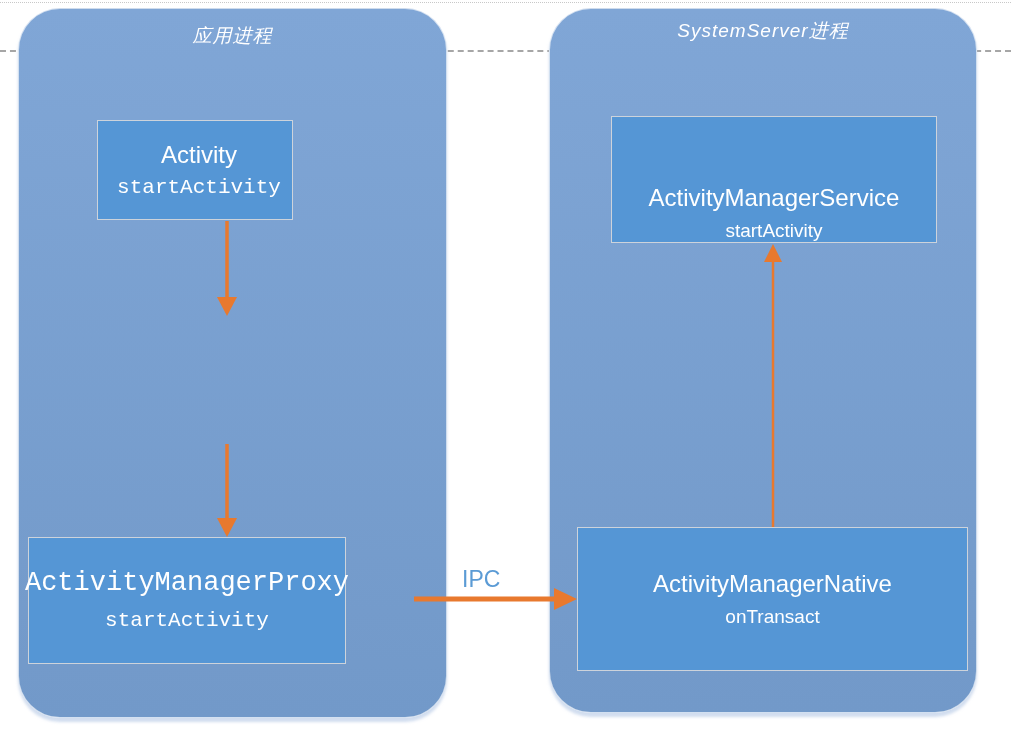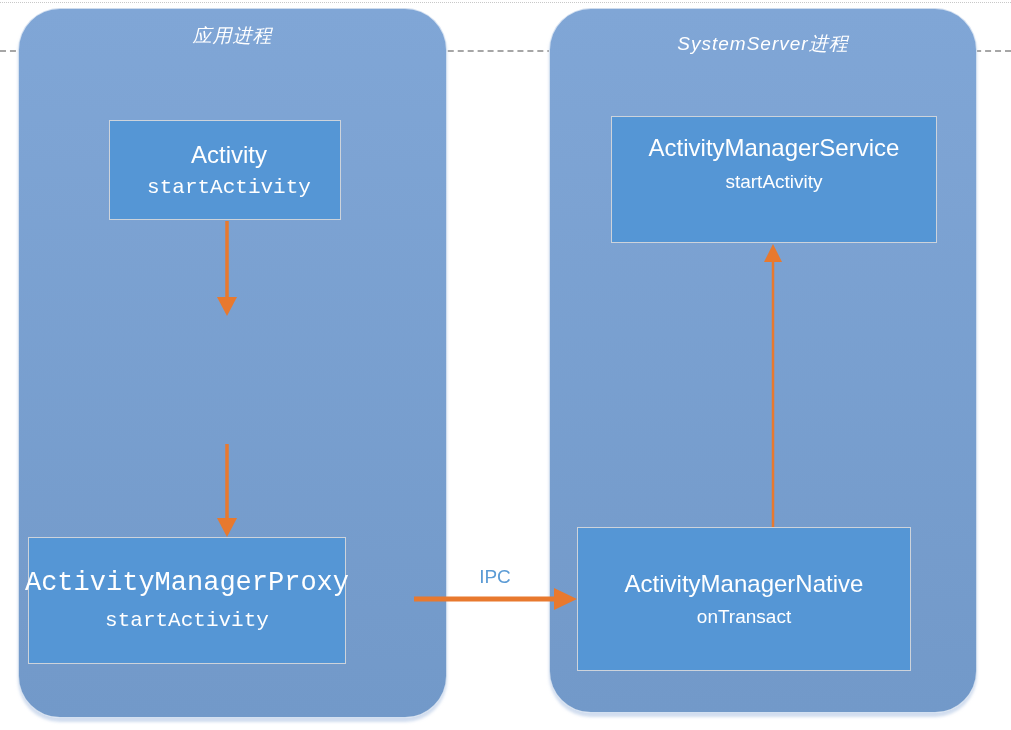--- a/index.html
+++ b/index.html
@@ -48,62 +48,62 @@
   }
   .process-app  { left: 18px;  top: 8px; width: 429px; height: 710px; }
   .process-sys  { left: 549px; top: 8px; width: 428px; height: 705px; }
   .process-title {
     color: var(--text);
     font-size: 19px;
     text-align: center;
     letter-spacing: 1px;
   }
   .process-app .process-title { margin-top: 14px; }
-  .process-sys .process-title { margin-top: 22px; }
+  .process-sys .process-title { margin-top: 9px; }
   .node {
     position: absolute;
     background: var(--box-fill);
     border: 1px solid var(--box-border);
     color: var(--text);
     display: flex;
     flex-direction: column;
     align-items: center;
     justify-content: center;
     gap: 10px;
     text-align: center;
     z-index: 2;
   }
   .node-title { font-size: 24px; line-height: 1.15; }
   .node-method { font-size: 19px; line-height: 1.1; }
   .mono { font-family: "Liberation Mono", monospace; }
   .node-title.mono { font-size: 27px; }
   .node-method.mono { font-size: 21px; }
 
-  .node-activity       { left: 109px; top: 120px; width: 232px; height: 100px; gap: 7px; padding-left: 8px; }
+  .node-activity       { left: 97px; top: 120px; width: 196px; height: 100px; gap: 7px; padding-left: 8px; }
   .node-instrumentation{ left: 66px;  top: 316px; width: 324px; height: 127px; }
   .node-amproxy        { left: 28px;  top: 537px; width: 318px; height: 127px; }
   .node-ams            { left: 611px; top: 116px; width: 326px; height: 127px;
-                         justify-content: flex-start; padding-top: 17px; }
-  .node-amnative       { left: 577px; top: 527px; width: 334px; height: 144px; }
+                         justify-content: flex-end; padding-top: 17px; }
+  .node-amnative       { left: 577px; top: 527px; width: 391px; height: 144px; }
 
   .edges-svg {
     position: absolute;
     left: 0; top: 0;
     width: 1011px; height: 730px;
     z-index: 3;
     pointer-events: none;
   }
   .edges-svg line   { stroke: var(--arrow); }
   .edges-svg polygon{ fill: var(--arrow); }
   .ipc-label {
     position: absolute;
     left: 462px; top: 566px;
     width: 66px;
-    text-align: center;
-    font-size: 19px;
+    text-align: left;
+    font-size: 23px;
     color: var(--ipc-label);
     z-index: 3;
   }
 </style>
 </head>
 <body>
 
 <div class="canvas">
 
   <div class="guide-dotted-top"></div>

